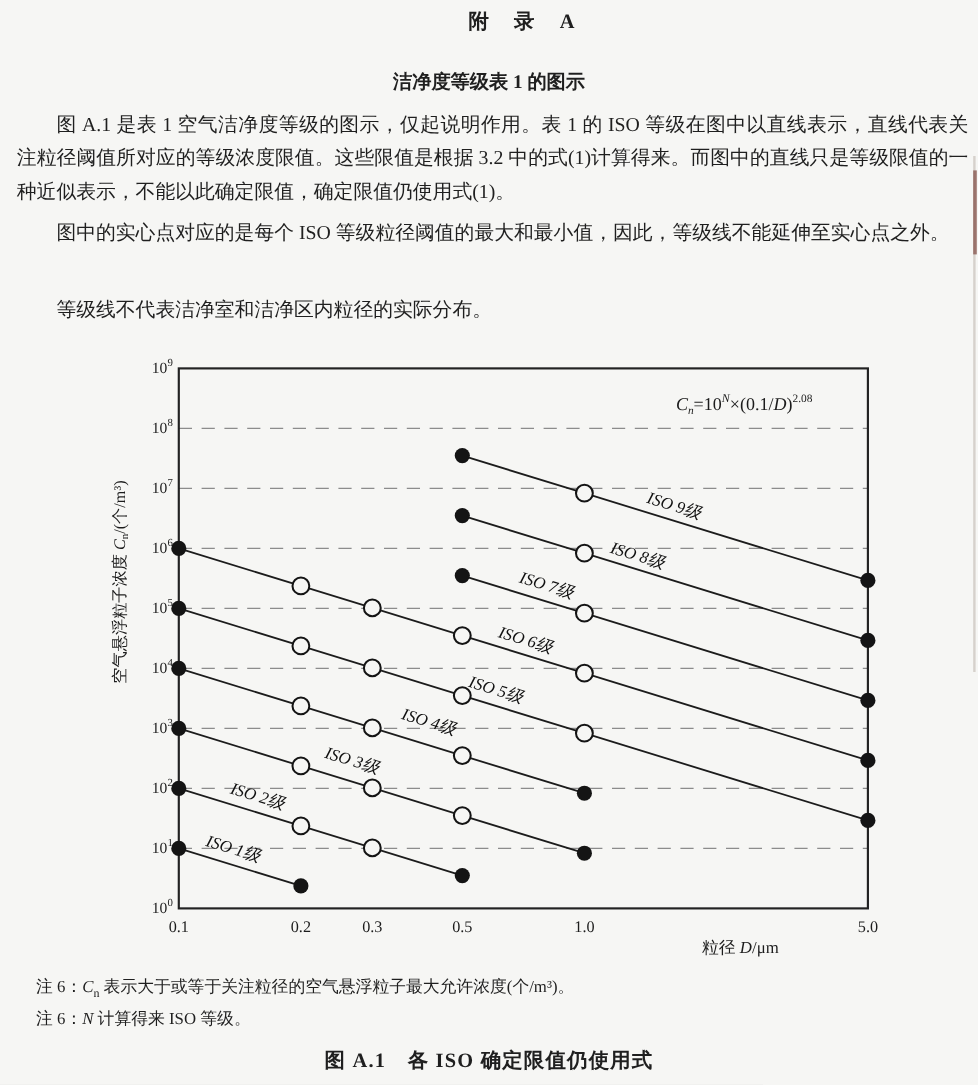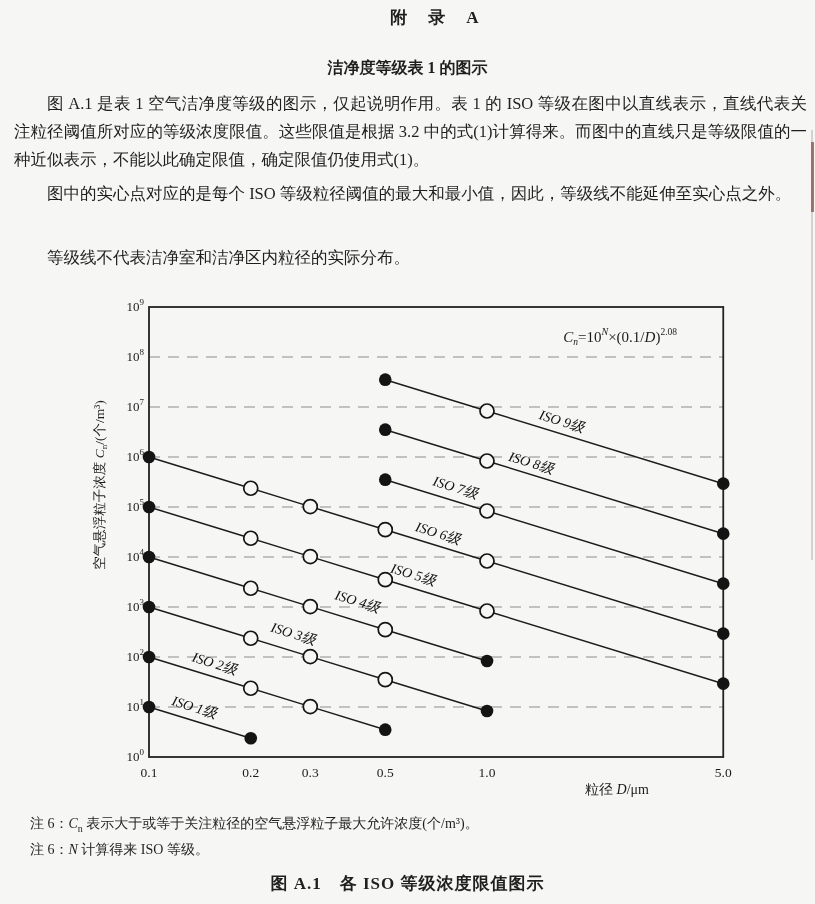--- a/index.html
+++ b/index.html
@@ -119,17 +119,17 @@
       <text x="677" y="342" text-anchor="end" font-size="15" fill="#1c1c1c"><tspan font-style="italic">C</tspan><tspan dy="3" font-size="9.5" font-style="italic">n</tspan><tspan dy="-3">=10</tspan><tspan dy="-7" font-size="10" font-style="italic">N</tspan><tspan dy="7">×(0.1/</tspan><tspan font-style="italic">D</tspan><tspan>)</tspan><tspan dy="-7" font-size="9.5">2.08</tspan></text>
     </svg>
 
   <div class="note n1">
     <span>注 6：</span><i>C</i><sub>n</sub><span> 表示大于或等于关注粒径的空气悬浮粒子最大允许浓度(个/m³)。</span>
   </div>
   <div class="note n2">
     <span>注 6：</span><i>N</i><sub></sub><span> 计算得来 ISO 等级。</span>
   </div>
 
-  <div class="caption">图 A.1　各 ISO 等级浓度限值图示</div>
+  <div class="caption">图 A.1　各 ISO 确定限值仍使用式</div>
 
   <div class="scan-line"></div>
   <div class="scan-mark"></div>
 </div>
 
 </body></html>

